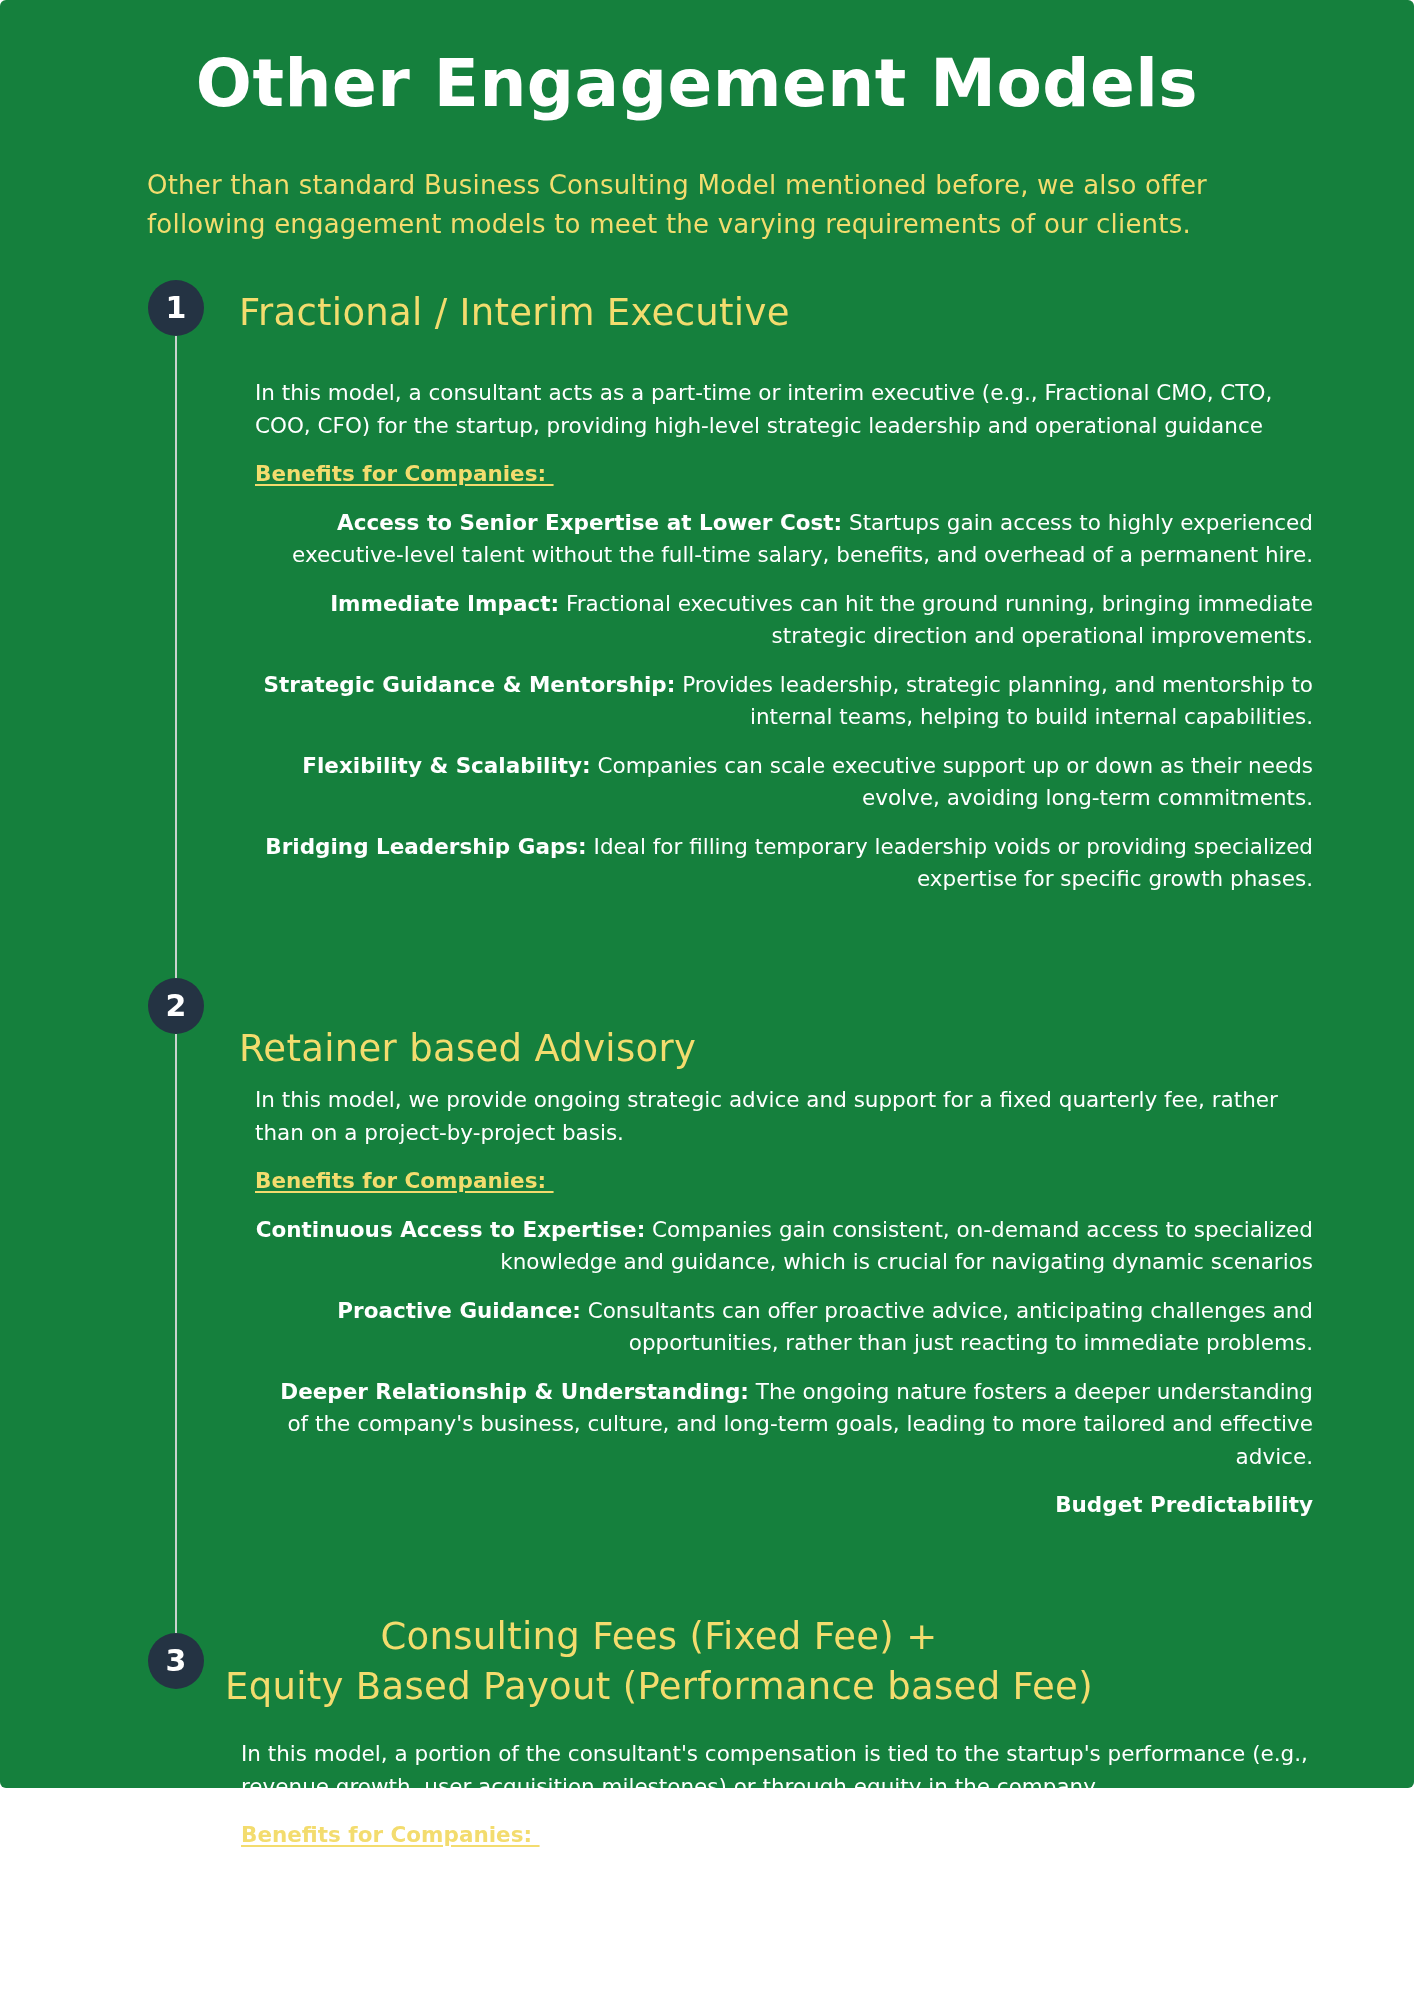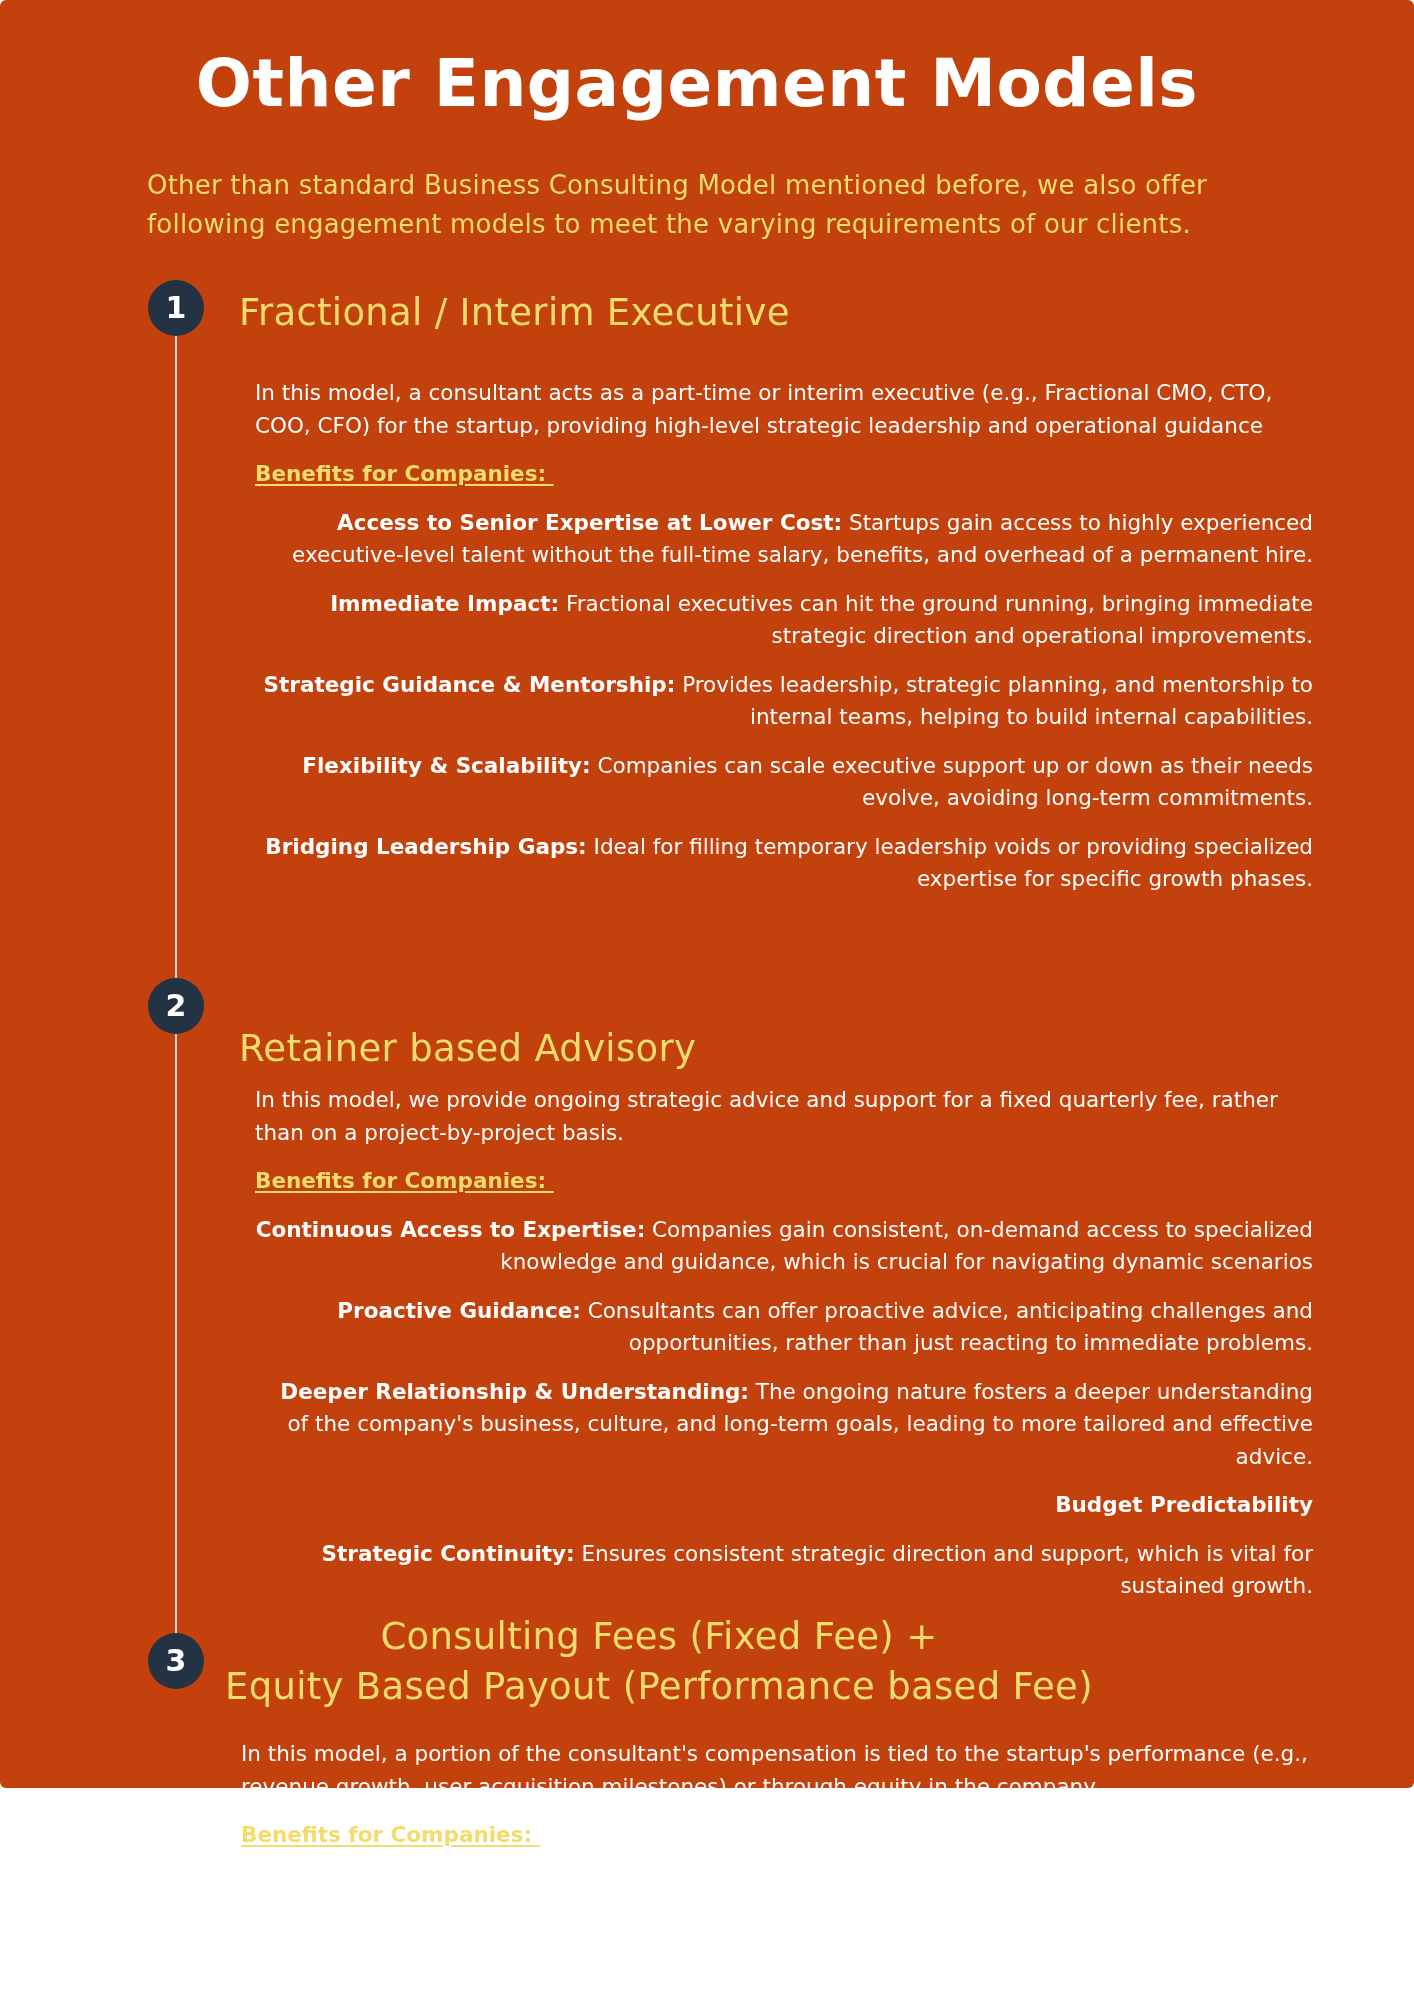--- a/index.html
+++ b/index.html
@@ -1,19 +1,19 @@
 <!DOCTYPE html>
 <html><head>
   <meta charset="utf-8">
   <style>
     html, body { margin: 0; padding: 0; background: #ffffff; }
     body { width: 1414px; height: 2000px; position: relative; overflow: hidden; }
     .page {
       position: absolute; left: 0; top: 0; width: 1414px; height: 1788px;
-      background: #c2410c; border-radius: 6px;
+      background: #15803d; border-radius: 6px;
       font-family: "Liberation Sans", "DejaVu Sans", sans-serif;
     }
     .title {
       position: absolute; left: 0; width: 1414px; top: 45px;
       text-align: center; color: #ffffff; font-weight: 700;
       font-size: 66px; letter-spacing: 0.5px;
       padding-right: 20px; box-sizing: border-box;
       font-family: "DejaVu Sans", sans-serif;
     }
     .intro {
@@ -73,21 +73,20 @@
 
   <div class="badge" style="left:148px; top:978px;">2</div>
   <div class="sec-title" style="left:239px; top:1024px;">Retainer based Advisory</div>
   <div class="block" style="left:239px; top:1068px; width:1090px;">
     <p class="desc">In this model, we provide ongoing strategic advice and support for a fixed quarterly fee, rather than on a project-by-project basis.</p>
     <p><span class="benefits-label">Benefits for Companies: </span></p>
     <p class="item"><b>Continuous Access to Expertise:</b><span> Companies gain consistent, on-demand access to specialized knowledge and guidance, which is crucial for navigating dynamic scenarios</span></p>
     <p class="item"><b>Proactive Guidance:</b><span> Consultants can offer proactive advice, anticipating challenges and opportunities, rather than just reacting to immediate problems.</span></p>
     <p class="item"><b>Deeper Relationship &amp; Understanding:</b><span> The ongoing nature fosters a deeper understanding of the company's business, culture, and long-term goals, leading to more tailored and effective advice.</span></p>
     <p class="item"><b>Budget Predictability</b><span></span></p>
-    <p class="item"><b>Strategic Continuity:</b><span> Ensures consistent strategic direction and support, which is vital for sustained growth.</span></p>
   </div>
 
   <div class="badge" style="left:148px; top:1633px;">3</div>
   <div class="sec-title" style="left:225px; top:1612px;text-align:center;">
     <div>Consulting Fees (Fixed Fee) +</div>
     <div>Equity Based Payout (Performance based Fee)</div>
   </div>
   <div class="block" style="left:225px; top:1722px; width:1120px;">
     <p class="desc">In this model, a portion of the consultant's compensation is tied to the startup's performance (e.g., revenue growth, user acquisition milestones) or through equity in the company</p>
     <p><span class="benefits-label">Benefits for Companies: </span></p>

